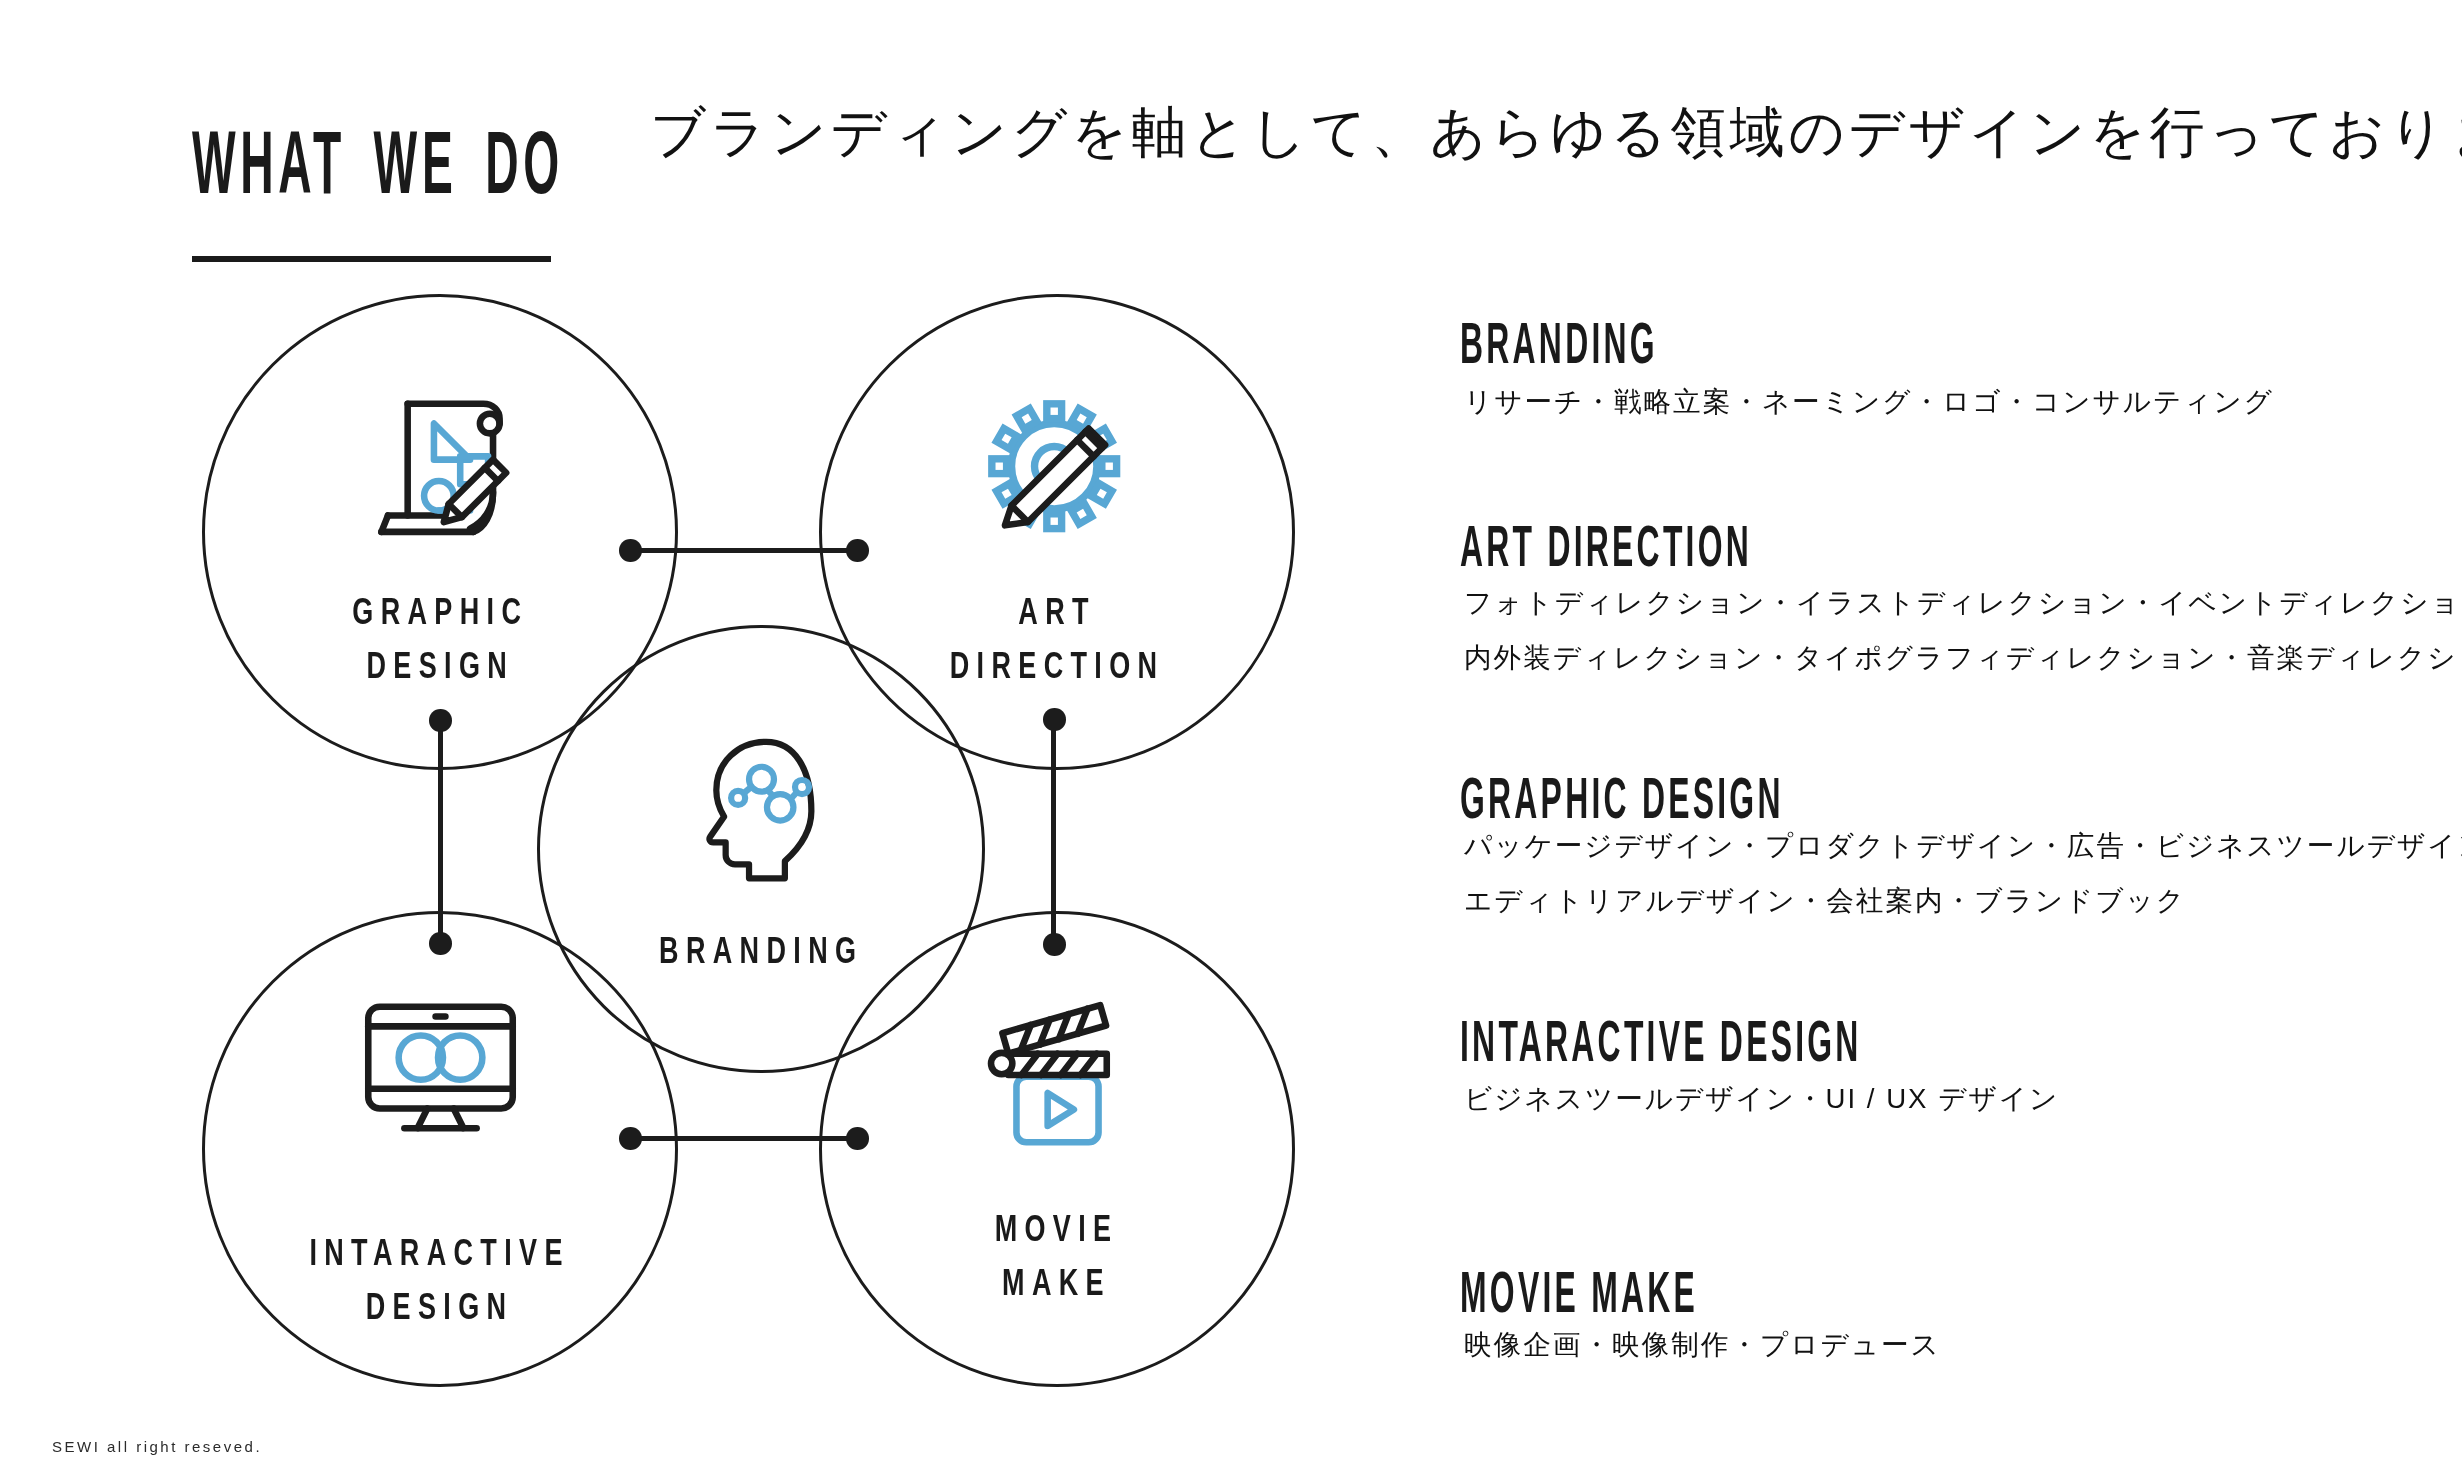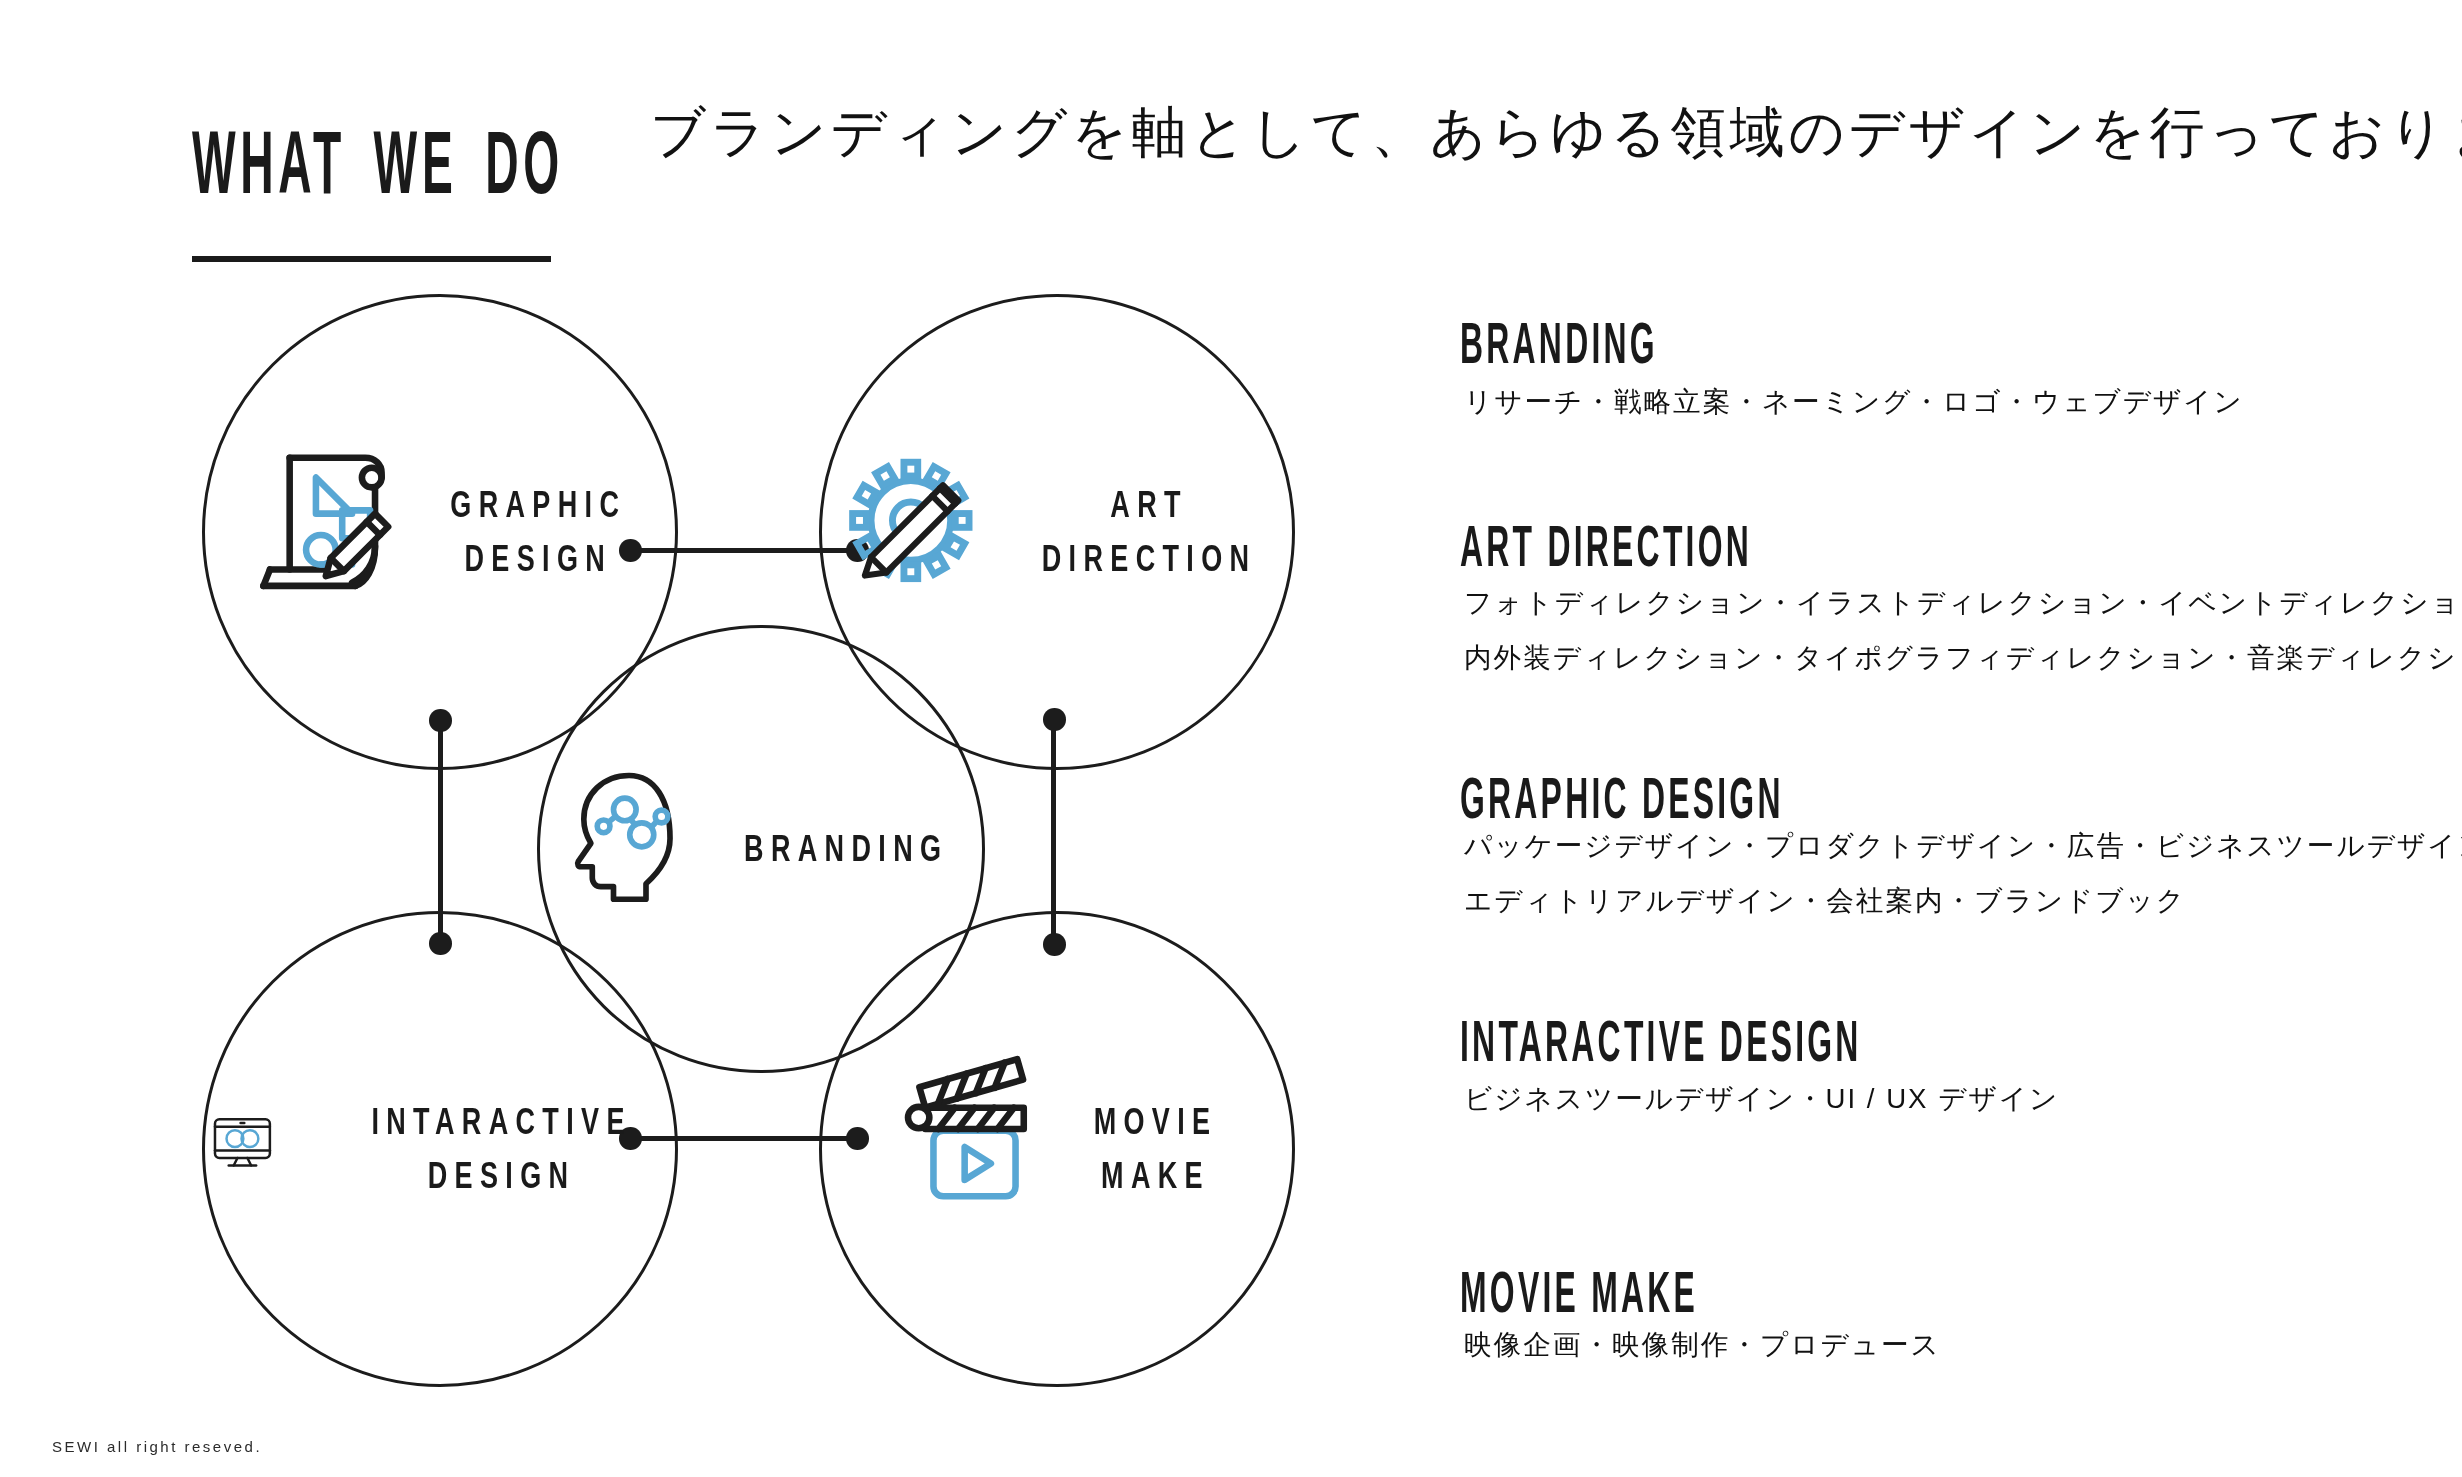--- a/index.html
+++ b/index.html
@@ -17,21 +17,21 @@
   .title-underline{
     position:absolute;left:192px;top:256px;width:359px;height:6.4px;background:#1a1a1a;
   }
   .page-headline{
     position:absolute;left:650px;top:96px;
     font-size:55px;letter-spacing:3.9px;white-space:nowrap;color:#111;
   }
   
   .circle{
     position:absolute;border:3px solid #1c1c1c;border-radius:50%;
-    display:flex;flex-direction:row;align-items:center;justify-content:center;
+    display:flex;flex-direction:column;align-items:center;justify-content:center;
     box-sizing:border-box;background:transparent;
   }
   .circle .icon{display:block;margin-bottom:16.7px;}
   .circle-label{
     font-size:36px;font-weight:700;letter-spacing:9.8px;line-height:1.5;
     transform:scaleX(.75);transform-origin:center top;white-space:nowrap;text-align:center;
   }
   .connector{position:absolute;background:#1c1c1c;}
   .dot{position:absolute;width:22.7px;height:22.7px;border-radius:50%;background:#1c1c1c;}
   
@@ -198,21 +198,21 @@
     </g>
   </svg>
   <div class="circle-label">
     <div>MOVIE</div>
     <div>MAKE</div>
   </div>
 </div>
 
 <div class="svc-heading" style="top:309px;">BRANDING</div>
 <div class="svc-body" style="top:374px;">
-  <div>リサーチ・戦略立案・ネーミング・ロゴ・ウェブデザイン</div>
+  <div>リサーチ・戦略立案・ネーミング・ロゴ・コンサルティング</div>
 </div>
 
 <div class="svc-heading" style="top:512px;">ART DIRECTION</div>
 <div class="svc-body" style="top:575px;">
   <div>フォトディレクション・イラストディレクション・イベントディレクション・</div>
   <div>内外装ディレクション・タイポグラフィディレクション・音楽ディレクション</div>
 </div>
 
 <div class="svc-heading" style="top:764px;">GRAPHIC DESIGN</div>
 <div class="svc-body" style="top:818px;">

